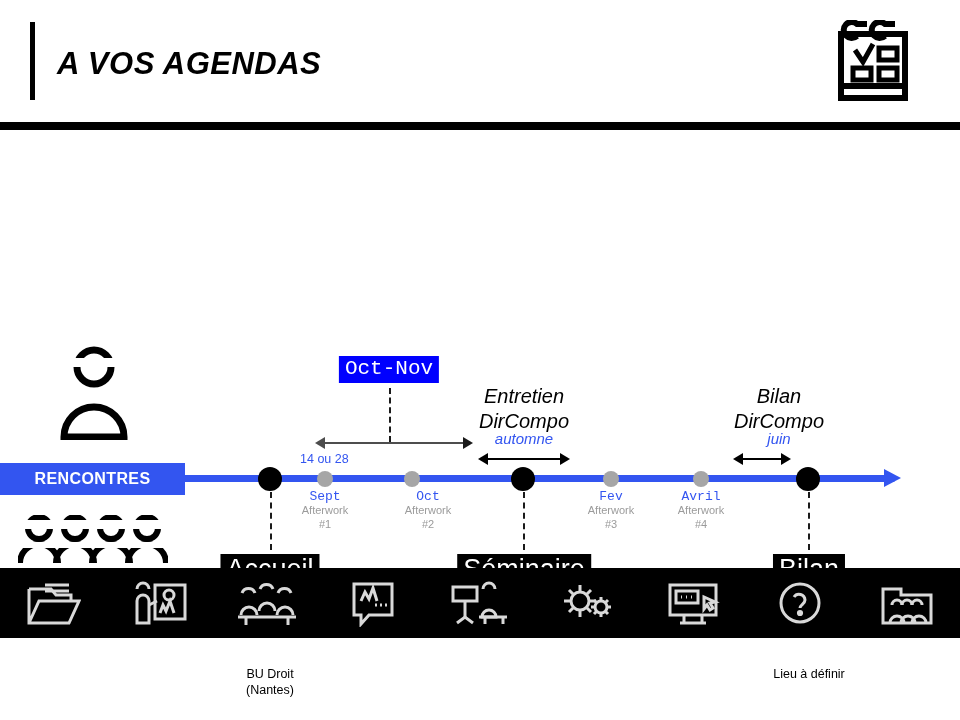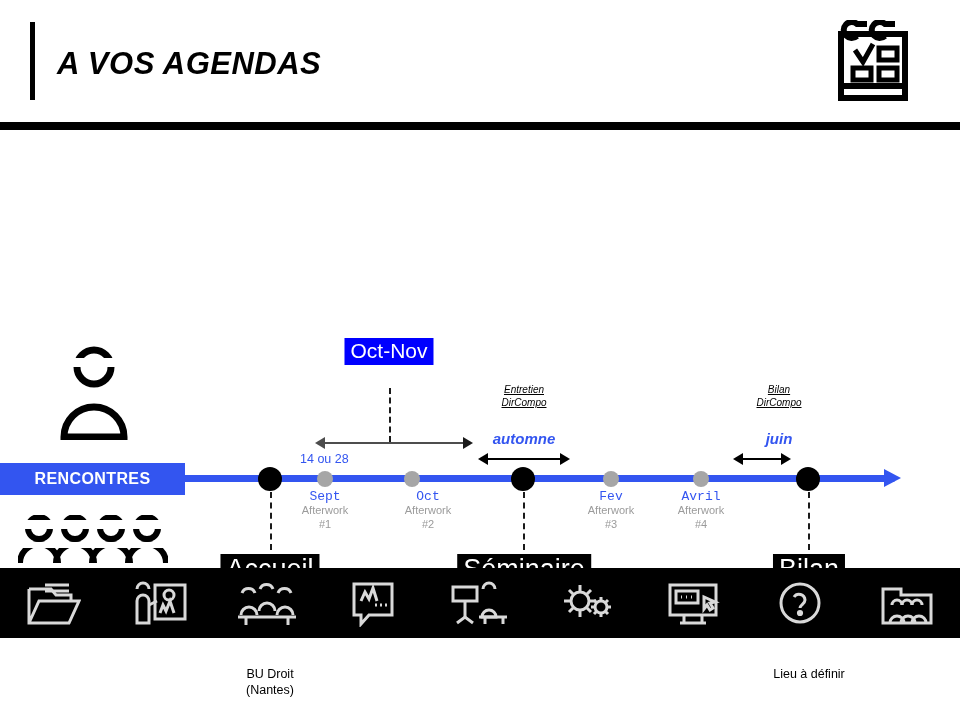--- a/index.html
+++ b/index.html
@@ -59,22 +59,22 @@
 
   .tag-big{font-size:27px;padding:1px 6px 3px 6px;line-height:1.08;}
   .tag-date{font-size:21px;padding:1px 5px 3px 5px;line-height:1.1;}
   .tag-top{font-size:26px;padding:1px 6px 3px 6px;line-height:1.1;}
   .tag-topdate{font-size:21px;padding:1px 6px 3px 6px;line-height:1.1;}
 
   .t-month{font-size:13px;color:#3355f0;font-family:Liberation Mono, monospace;}
   .t-after{font-size:11px;color:#9b9b9b;line-height:1.25;}
   .t-note{font-size:12.5px;color:#000;line-height:1.3;margin-top:36px;}
   .t-confirm{font-size:12.5px;color:#bfbfbf;}
-  .t-ital{font-size:10px;font-style:italic;color:#000;line-height:1.25;text-decoration:underline;}
-  .t-ital-b{font-size:15px;font-style:italic;color:#3355f0;font-weight:bold;}
+  .t-ital{font-size:20px;font-style:italic;color:#000;line-height:1.25;}
+  .t-ital-b{font-size:15px;font-style:italic;color:#3355f0;}
   .t-small-blue{font-size:12.5px;color:#3355f0;}
 
   
   .footer{position:absolute;left:0;top:568px;width:960px;height:70px;background:#000;}
   .footer-icons{position:absolute;left:0;top:568px;width:960px;height:70px;
                 display:flex;align-items:center;}
   .fi{flex:1;display:flex;align-items:center;justify-content:center;}
   .logo{position:absolute;left:30px;top:648px;width:180px;height:48px;}
 </style>
 </head>
@@ -146,21 +146,21 @@
 
     <div class="dot major" style="left:258px;top:337px;"></div>
     <div class="dot major" style="left:511px;top:337px;"></div>
     <div class="dot major" style="left:796px;top:337px;"></div>
 
     <div class="dot minor" style="left:317px;top:341px;"></div>
     <div class="dot minor" style="left:404px;top:341px;"></div>
     <div class="dot minor" style="left:603px;top:341px;"></div>
     <div class="dot minor" style="left:693px;top:341px;"></div>
 
-    <div class="blu tag-topdate ctr" style="left:389px;top:208px;">Oct-Nov</div>
+    <div class="blu tag-topdate ctr" style="left:389px;top:226px;font-family:Liberation Mono, monospace;">Oct-Nov</div>
     <div class="vdash" style="left:389px;top:258px;height:54px;"></div>
 
     <div class="measure" style="left:315px;top:312px;width:158px;">
       <div class="bar" style="background:#4d4d4d;"></div>
       <div class="h l" style="border-right:10px solid #4d4d4d;"></div>
       <div class="h r" style="border-left:10px solid #1a1a1a;"></div>
     </div>
     <div class="lbl t-small-blue" style="left:300px;top:322px;">14 ou 28</div>
 
     <div class="lbl t-ital ctr" style="left:524px;top:254px;">

